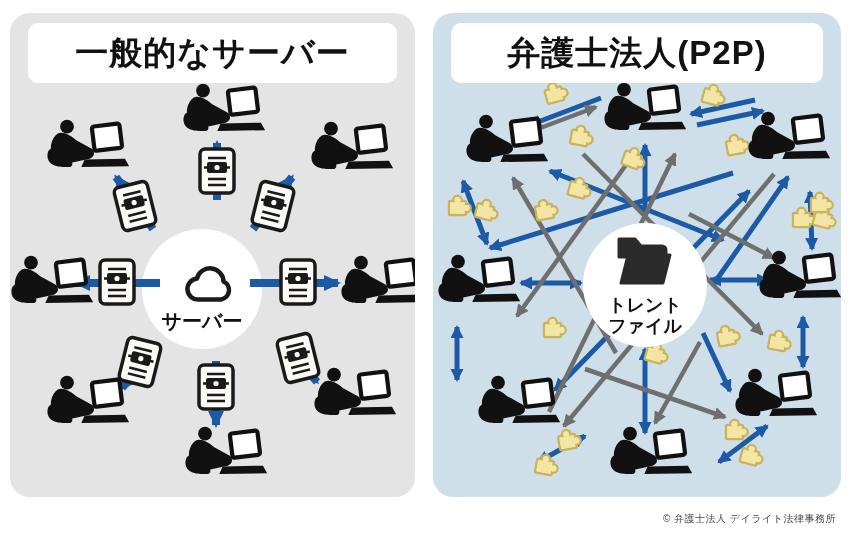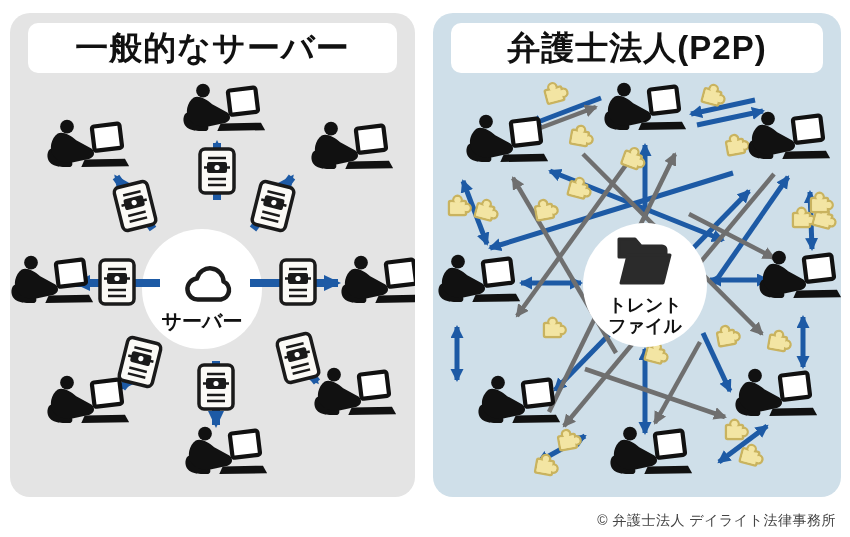--- a/index.html
+++ b/index.html
@@ -1,25 +1,25 @@
 <!DOCTYPE html>
 <html><head>
 <meta charset="utf-8">
 <style>
   html,body{margin:0;padding:0;background:#ffffff;}
   body{font-family:"Liberation Sans","DejaVu Sans",sans-serif;}
   .stage{position:relative;width:850px;height:537px;background:#ffffff;overflow:hidden;}
   .panel{position:absolute;top:13px;height:484px;border-radius:20px;}
   .panel-left{left:10px;width:405px;background:#e4e4e4;}
   .panel-right{left:433px;width:408px;background:#cfdfe9;}
-  .panel-title{position:absolute;top:10px;left:18px;right:18px;height:50px;background:#ffffff;
+  .panel-title{position:absolute;top:10px;left:18px;right:18px;height:60px;background:#ffffff;
     border-radius:10px;display:flex;align-items:center;justify-content:center;
     font-size:33px;font-weight:bold;color:#111;letter-spacing:1px;white-space:nowrap;}
   .diagram{position:absolute;left:0;top:0;width:100%;height:100%;}
-  .copyright{position:absolute;top:512px;right:14px;font-size:14px;color:#444;letter-spacing:0.5px;}
+  .copyright{position:absolute;top:512px;right:14px;font-size:10px;color:#444;letter-spacing:0.5px;}
   svg text{font-family:"Liberation Sans","DejaVu Sans",sans-serif;font-weight:bold;fill:#111;}
 </style>
 </head>
 <body>
 
 <div class="stage">
 
   <svg width="0" height="0" style="position:absolute">
     <defs>
       <g id="person">

